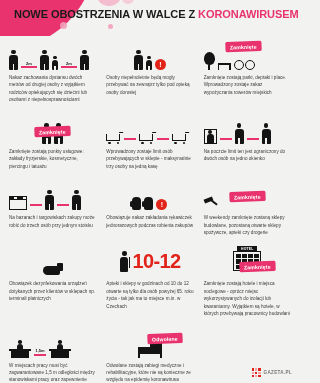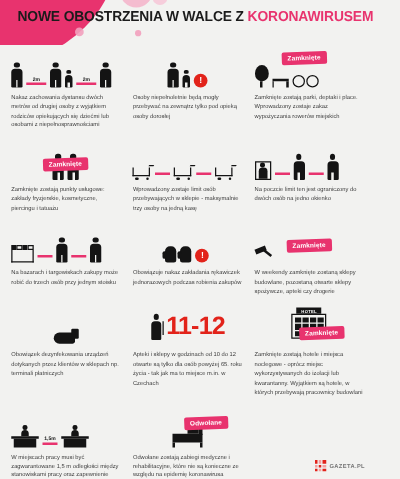--- a/index.html
+++ b/index.html
@@ -453,21 +453,21 @@
     <div class="cap">Obowiązek dezynfekowania urządzeń dotykanych przez klientów w sklepach np. terminali płatniczych</div>
   </div>
 
   <div class="cell">
     <div class="art" style="justify-content:center;align-items:center;">
       <div class="elder">
           <div class="head"></div>
           <div class="body"></div>
           <span class="cane"></span>
         </div>
-      <span class="bignum">11-12</span>
+      <span class="bignum">10-12</span>
     </div>
     <div class="cap">Apteki i sklepy w godzinach od 10 do 12 otwarte są tylko dla osób powyżej 65. roku życia - tak jak ma to miejsce m.in. w Czechach</div>
   </div>
 
   <div class="cell">
     <div class="art" style="height:30px;justify-content:center;align-items:flex-start">
       <div class="hotel">
         <div class="sign">HOTEL</div>
         <div class="bld">
             <i></i>

